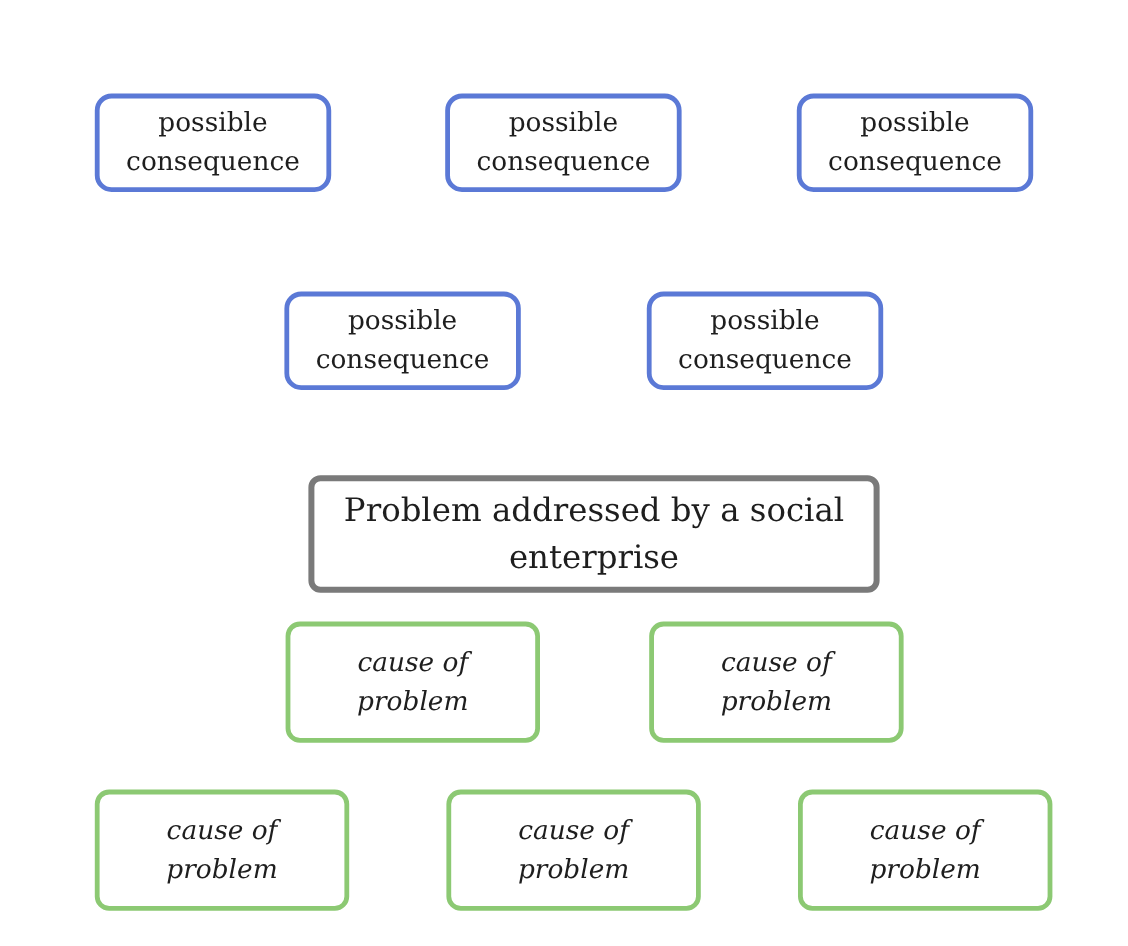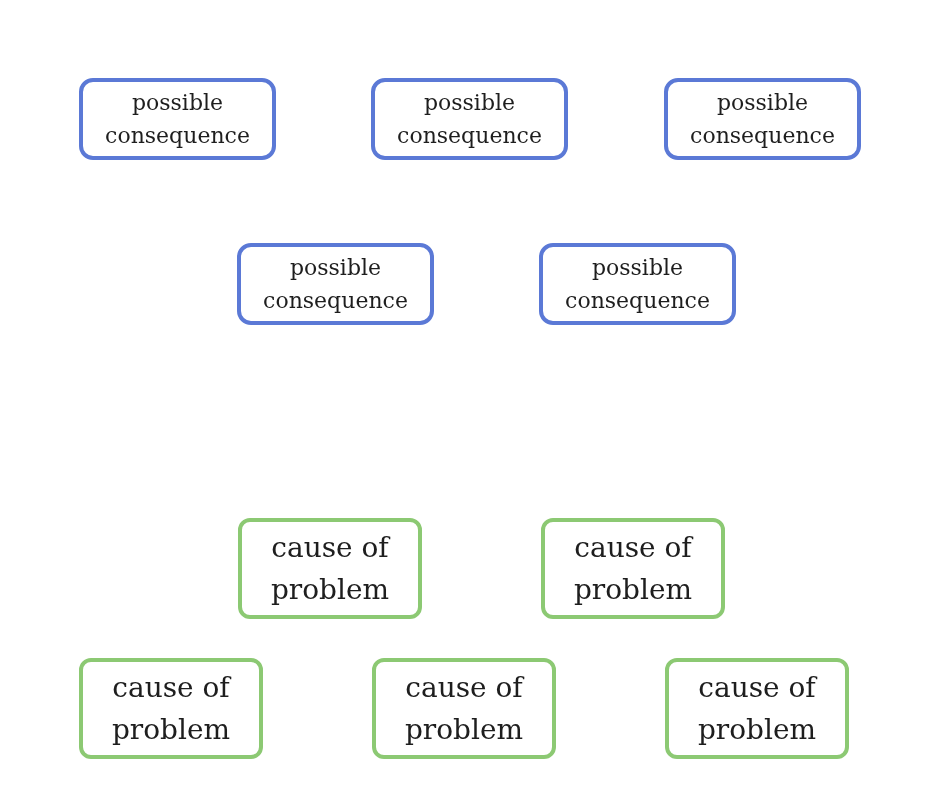--- a/index.html
+++ b/index.html
@@ -30,24 +30,25 @@
     border: 4px solid var(--consequence-border, #5b79d6);
     border-radius: 14px;
     width: 197px;
     height: 82px;
     font-size: 22px;
     line-height: 1.5;
   }
   .node.cause {
     border: 4px solid var(--cause-border, #8cc973);
     border-radius: 12px;
-    width: 184px;
+    width: 212px;
     height: 101px;
-    font-size: 28px;
+    font-size: 22px;
     line-height: 1.5;
+    font-style: italic;
   }
   .node.problem {
     border: 5px solid var(--problem-border, #7a7a7a);
     border-radius: 10px;
     width: 476px;
     height: 98px;
     font-size: 27px;
     line-height: 1.45;
     left: 257px;
     top: 396px;
@@ -77,20 +78,22 @@
   <div id="c2" class="node consequence">possible
 consequence</div>
   <div id="c3" class="node consequence">possible
 consequence</div>
 
   <div id="c4" class="node consequence">possible
 consequence</div>
   <div id="c5" class="node consequence">possible
 consequence</div>
 
+  <div class="node problem">Problem addressed by a social
+enterprise</div>
 
   <div id="g1" class="node cause">cause of
 problem</div>
   <div id="g2" class="node cause">cause of
 problem</div>
 
   <div id="g3" class="node cause">cause of
 problem</div>
   <div id="g4" class="node cause">cause of
 problem</div>

